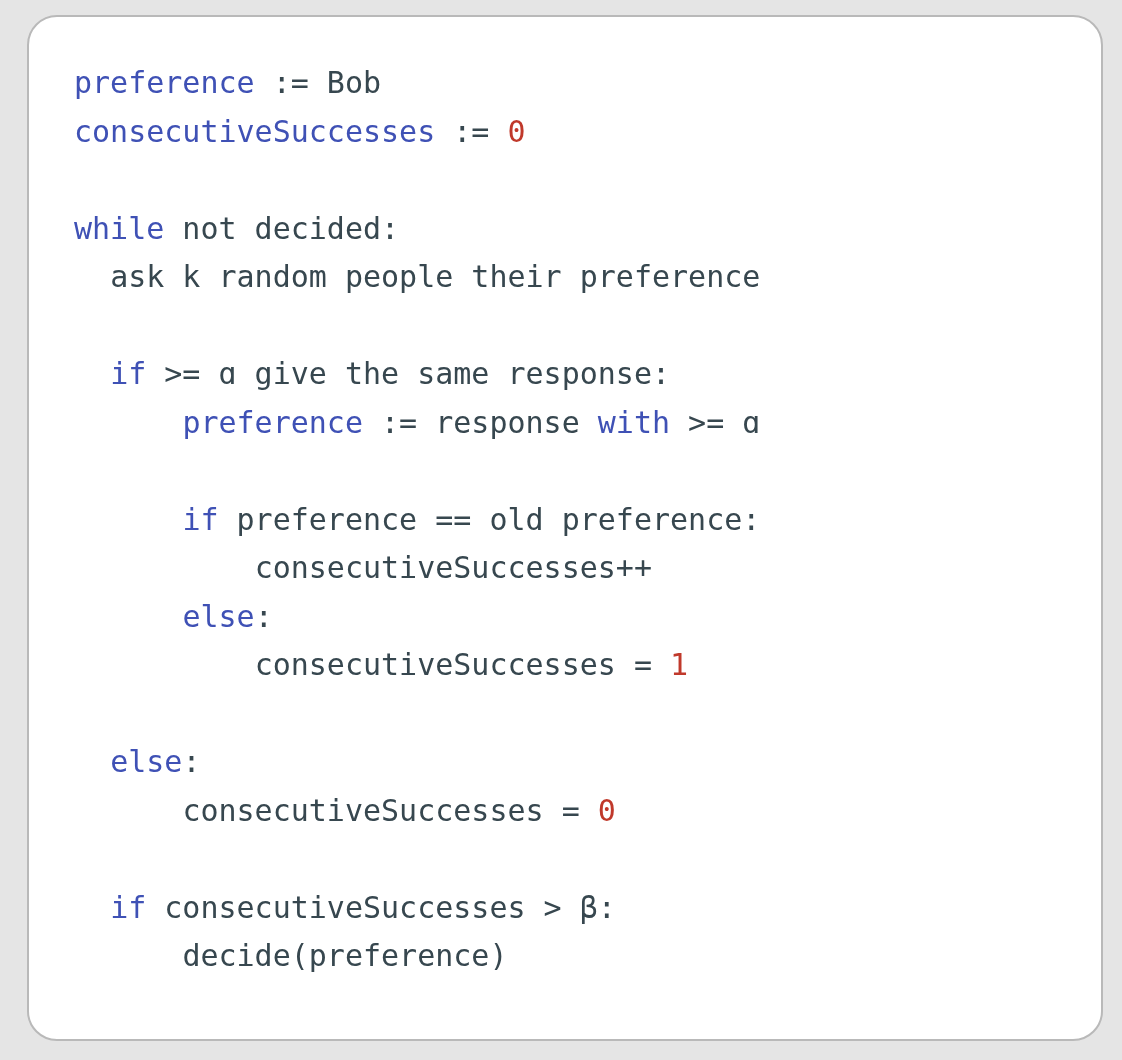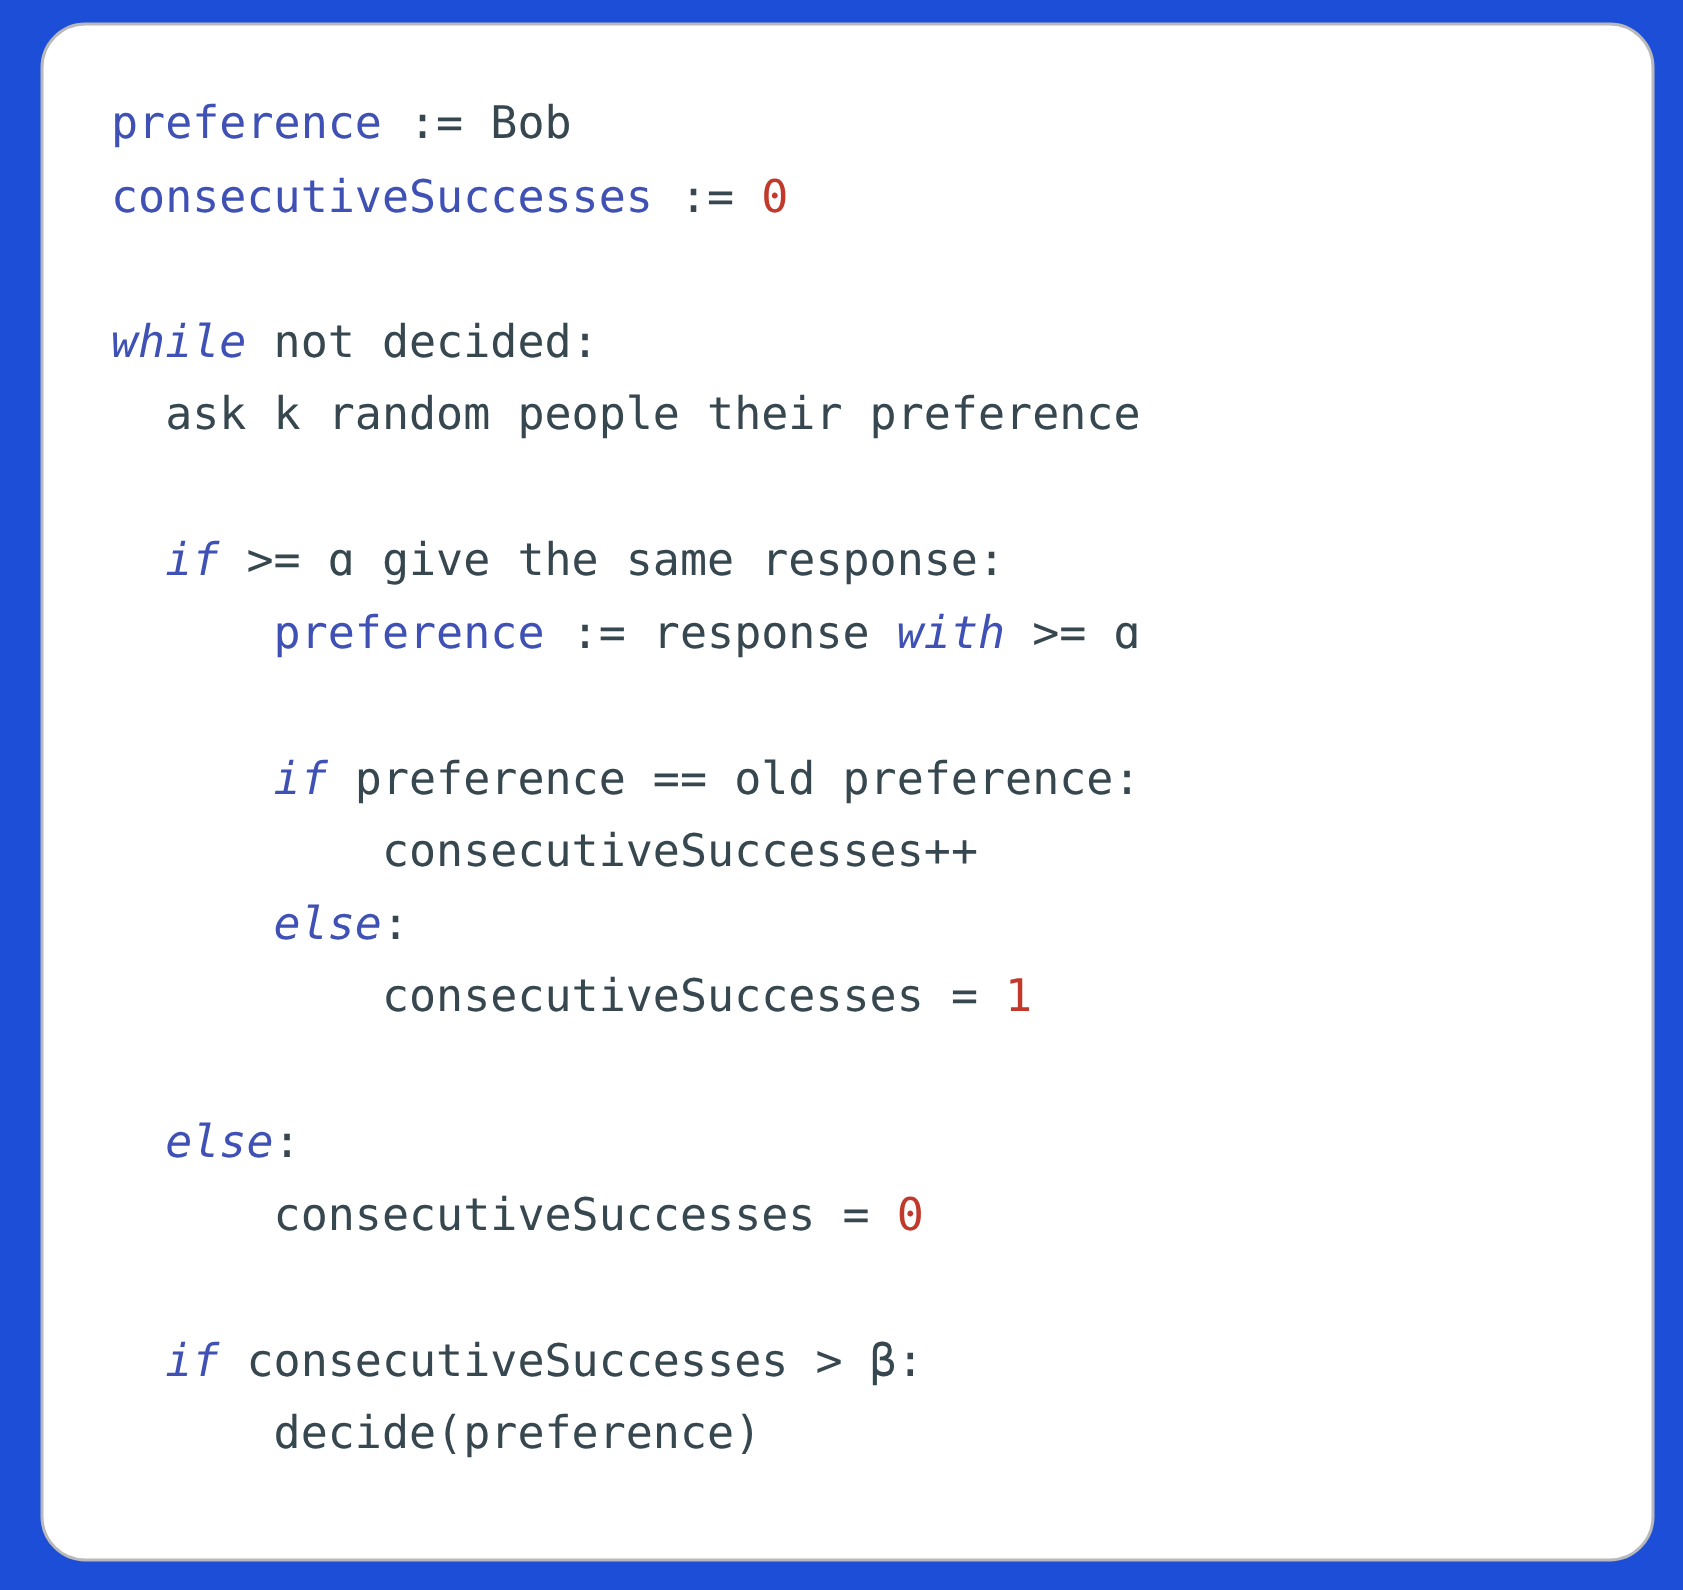--- a/index.html
+++ b/index.html
@@ -10,21 +10,21 @@
   body {
     width: 1122px;
     height: 1060px;
     font-family: "DejaVu Sans Mono", "Liberation Mono", monospace;
     -webkit-font-smoothing: antialiased;
   }
   #page {
     position: relative;
     width: 1122px;
     height: 1060px;
-    background: #1d4ed8;
+    background: #e5e5e5;
     overflow: hidden;
   }
   #code-card {
     position: absolute;
     left: 27px;
     top: 15px;
     width: 1076px;
     height: 1026px;
     box-sizing: border-box;
     border: 2px solid #b9b9b9;
@@ -38,21 +38,21 @@
     margin: 0;
     font-family: "DejaVu Sans Mono", "Liberation Mono", monospace;
     font-size: 30px;
     line-height: 48.5px;
     white-space: pre;
     color: #37474f;
     letter-spacing: 0px;
     tab-size: 4;
   }
   .ln { display: block; min-height: 48.5px; }
-  .kw  { color: #3f51b5; font-style: italic; }
+  .kw  { color: #3f51b5; }
   .var { color: #3f51b5; }
   .num { color: #c0392b; }
   .txt { color: #37474f; }
 </style>
 <style>.kw{color:#3f51b5;}.var{color:#3f51b5;}.num{color:#c0392b;}.txt{color:#37474f;}</style></head>
 <body>
 
 <div id="page">
   <div id="code-card" style="border-color: rgb(185, 185, 185); background: rgb(255, 255, 255); border-radius: 30px;">
     <pre id="code-block" style="font-size: 30px; line-height: 48.5px;"><span class="ln"><span class="var">preference</span><span class="txt"> := Bob</span></span><span class="ln"><span class="var">consecutiveSuccesses</span><span class="txt"> := </span><span class="num">0</span></span><span class="ln">&nbsp;</span><span class="ln"><span class="kw">while</span><span class="txt"> not decided:</span></span><span class="ln"><span class="txt">  </span><span class="txt">ask k random people their preference</span></span><span class="ln">&nbsp;</span><span class="ln"><span class="txt">  </span><span class="kw">if</span><span class="txt"> &gt;= ɑ give the same response:</span></span><span class="ln"><span class="txt">      </span><span class="var">preference</span><span class="txt"> := response </span><span class="kw">with</span><span class="txt"> &gt;= ɑ</span></span><span class="ln">&nbsp;</span><span class="ln"><span class="txt">      </span><span class="kw">if</span><span class="txt"> preference == old preference:</span></span><span class="ln"><span class="txt">          </span><span class="txt">consecutiveSuccesses++</span></span><span class="ln"><span class="txt">      </span><span class="kw">else</span><span class="txt">:</span></span><span class="ln"><span class="txt">          </span><span class="txt">consecutiveSuccesses = </span><span class="num">1</span></span><span class="ln">&nbsp;</span><span class="ln"><span class="txt">  </span><span class="kw">else</span><span class="txt">:</span></span><span class="ln"><span class="txt">      </span><span class="txt">consecutiveSuccesses = </span><span class="num">0</span></span><span class="ln">&nbsp;</span><span class="ln"><span class="txt">  </span><span class="kw">if</span><span class="txt"> consecutiveSuccesses &gt; β:</span></span><span class="ln"><span class="txt">      </span><span class="txt">decide(preference)</span></span></pre>

